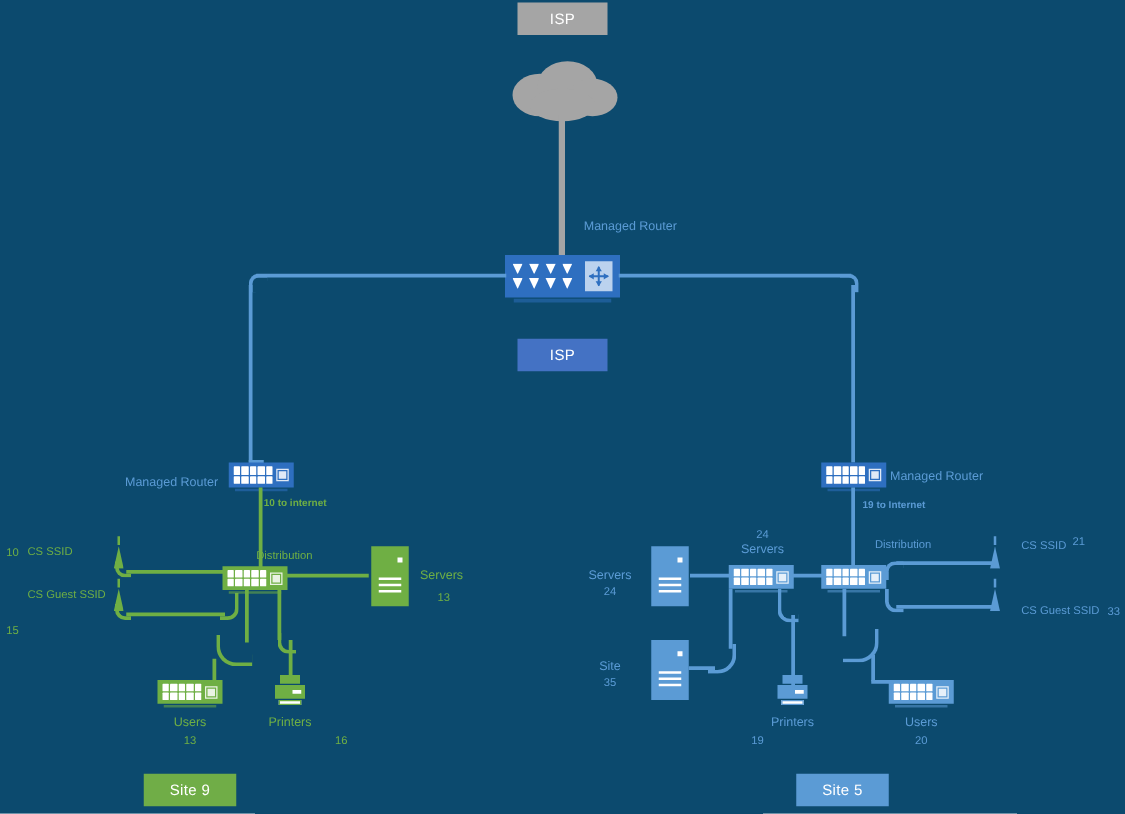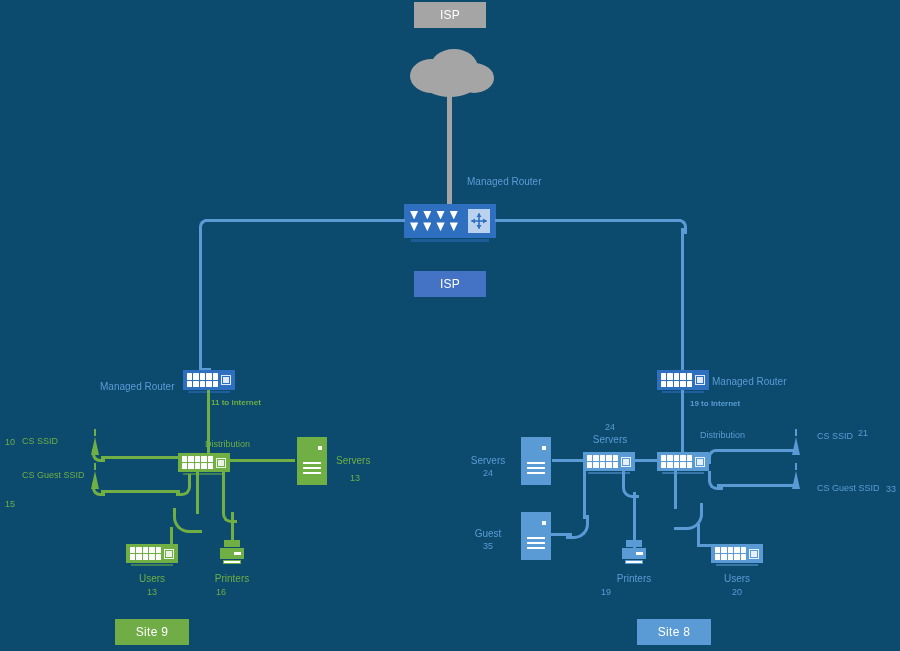--- a/index.html
+++ b/index.html
@@ -260,21 +260,21 @@
           <i></i>
       </div>
       <div class="sw-chip">
           <span></span>
         </div>
     </div>
     <div class="sw-foot" style="background:#2E6FC0;"></div>
   </div>
 
   <div class="line ln-green" style="left:207px; top:390px; width:3px; height:66px;"></div>
-  <div class="lbl lbl-green t8" style="left:211px; top:399px;">11 to internet</div>
+  <div class="lbl lbl-green t8" style="left:211px; top:399px;">10 to internet</div>
 
   <div class="lbl lbl-green t9" style="left:205px; top:440px;">Distribution</div>
 
   <div class="sw" style="left:178px; top:453px; width:52px; height:19px; color:#6FAF44;">
     <div class="sw-body" style="background:#6FAF44;">
       <div class="sw-ports">
         <i></i>
           <i></i>
           <i></i>
           <i></i>
@@ -363,21 +363,21 @@
   <div class="line ln-green" style="left:231px; top:512px; width:3px; height:30px;"></div>
 
   <div class="printer" style="left:220px; top:540px; color:#6FAF44;">
     <div class="pr-top" style="background:#6FAF44;"></div>
     <div class="pr-mid" style="background:#6FAF44;">
         <i></i>
       </div>
     <div class="pr-bot" style="border-color:#6FAF44;"></div>
   </div>
   <div class="lbl lbl-green t10 center" style="left:202px; top:573px; width:60px;">Printers</div>
-  <div class="lbl lbl-green t9 center" style="left:191px; top:588px; width:60px;">16</div>
+  <div class="lbl lbl-green t9 center" style="left:218px; top:588px; width:60px;text-align:right;">16</div>
 
   <div class="tagbox tag-green" style="left:115px; top:619px; width:74px; height:26px;">
     <span>Site 9</span>
   </div>
 
   <div class="lbl lbl-blue t10" style="left:712px; top:376px;">Managed Router</div>
 
   <div class="sw" style="left:657px; top:370px; width:52px; height:20px; color:#2E6FC0;">
     <div class="sw-body" style="background:#2E6FC0;">
       <div class="sw-ports">
@@ -465,21 +465,21 @@
   <div class="lbl lbl-blue t9 center" style="left:462px; top:469px; width:52px;">24</div>
 
   <div class="server" style="left:521px; top:512px; width:30px; height:48px; background:#5B9BD5;">
     <div class="server-dot"></div>
     <div class="server-lines">
       <i></i>
         <i></i>
         <i></i>
     </div>
   </div>
-  <div class="lbl lbl-blue t10 center" style="left:462px; top:528px; width:52px;">Guest</div>
+  <div class="lbl lbl-blue t10 center" style="left:462px; top:528px; width:52px;">Site</div>
   <div class="lbl lbl-blue t9 center" style="left:462px; top:542px; width:52px;">35</div>
 
   <div class="line ln-blue" style="left:551px; top:533px; width:21px; height:3px;"></div>
   <div class="elbow el-blue" style="left:566px; top:515px; width:20px; height:21px;
        border-width:0 3px 3px 0; border-bottom-right-radius:15px; background:transparent;"></div>
   <div class="line ln-blue" style="left:583px; top:471px; width:3px; height:48px;"></div>
 
   <div class="line ln-blue" style="left:633px; top:542px; width:3px; height:12px;"></div>
   <div class="line ln-blue" style="left:633px; top:492px; width:3px; height:52px;"></div>
   <div class="elbow el-blue" style="left:622px; top:471px; width:14px; height:24px;
@@ -540,16 +540,16 @@
 
   <div class="elbow el-blue" style="left:708px; top:449px; width:12px; height:12px;
        border-width:3px 0 0 3px; border-top-left-radius:8px; background:transparent;"></div>
   <div class="line ln-blue" style="left:717px; top:449px; width:77px; height:3px;"></div>
 
   <div class="elbow el-blue" style="left:708px; top:471px; width:12px; height:16px;
        border-width:0 0 3px 3px; border-bottom-left-radius:9px; background:transparent;"></div>
   <div class="line ln-blue" style="left:717px; top:484px; width:77px; height:3px;"></div>
 
   <div class="tagbox tag-blue2" style="left:637px; top:619px; width:74px; height:26px;">
-    <span>Site 8</span>
+    <span>Site 5</span>
   </div>
 
 </div>
 
 </body></html>

